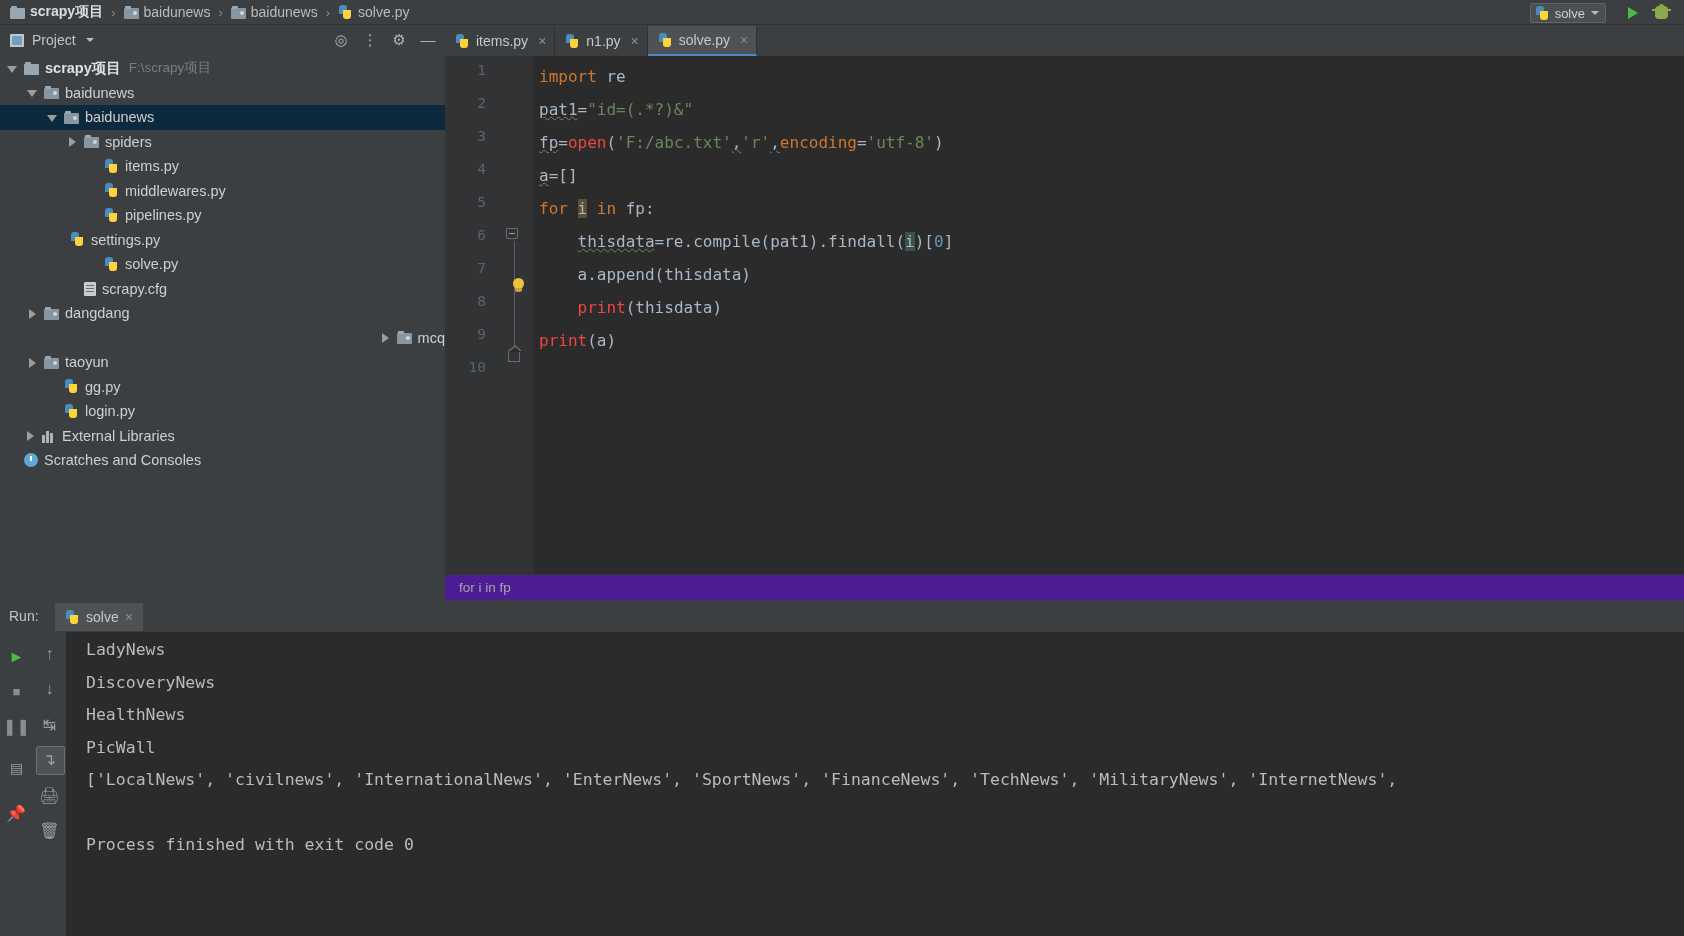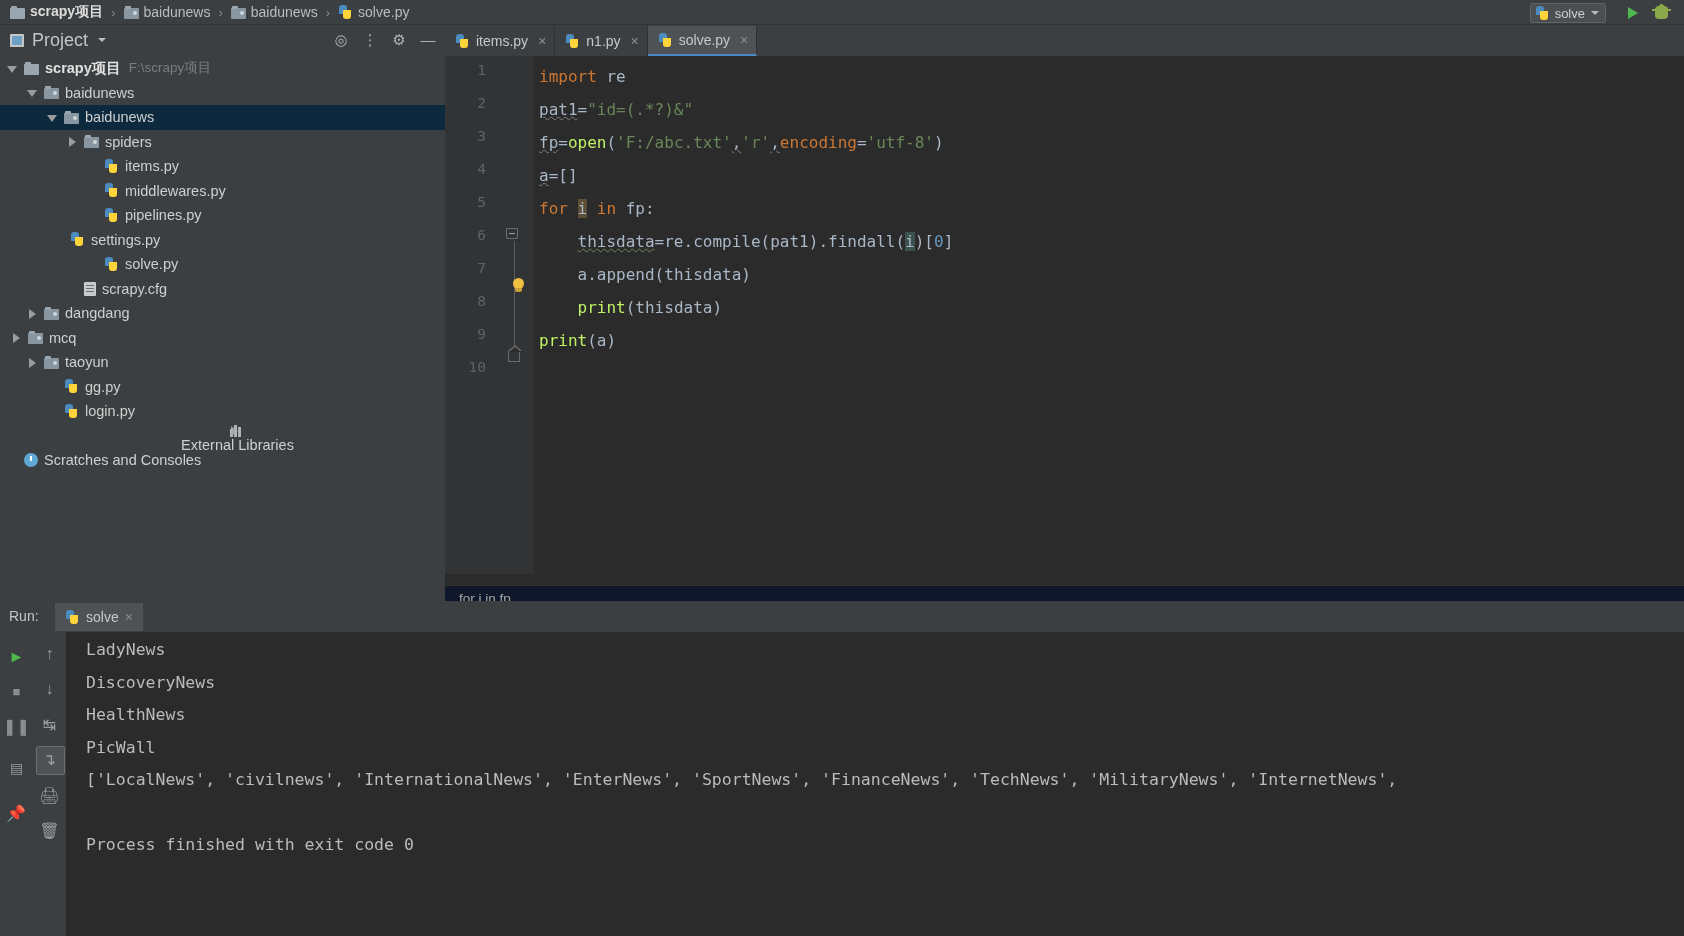--- a/index.html
+++ b/index.html
@@ -74,21 +74,21 @@
   }
   .bug::before{content:"";position:absolute;left:-3px;top:3px;width:19px;height:2px;background:#8ba84b;}
   .bug::after{content:"";position:absolute;left:4px;top:-2px;width:5px;height:4px;border-radius:3px 3px 0 0;background:#8ba84b;}
 
   
   .projhdr {
     position:absolute; left:0; top:26px; width:445px; height:28px;
     background:#3c3f41; display:flex; align-items:center; padding-left:10px;
   }
   .proj-ico { width:14px;height:13px;background:#6e9fc4;border:2px solid #c6c6c6;border-radius:1px; }
-  .projhdr .ttl { font-size:18px;color:#c5c5c5;margin-left:8px; }
+  .projhdr .ttl { font-size:14px;color:#c5c5c5;margin-left:8px; }
   .hdr-icons { position:absolute; right:4px; top:0; height:28px; display:flex; align-items:center; gap:3px; }
   .hdr-btn { width:26px;height:26px;position:relative; }
   .glyph { position:absolute; left:0; top:0; width:26px; height:26px; line-height:26px; text-align:center; font-size:15px; color:#aeb0b2; }
 
   .tree {
     position:absolute; left:0; top:56px; width:445px; height:544px;
     background:#3c3f41; overflow:hidden; font-size:14.5px;
   }
   .row { height:24.5px; display:flex; align-items:center; white-space:nowrap; color:#cfcfcf; position:relative; }
   .row.sel { background:#0d293e; }
@@ -133,31 +133,31 @@
 
   .code {
     position:absolute; left:89px; top:30px; width:1150px; height:518px;
     background:#2b2b2b; font-family:"DejaVu Sans Mono", monospace; font-size:16px;
     padding-top:4px; overflow:hidden;
   }
   .cl { height:33px; line-height:33px; white-space:pre; padding-left:5px; color:#a9b7c6; }
   .kw { color:#cc7832; }
   .str { color:#6a8759; }
   .num { color:#6897bb; }
-  .bi  { color:#bef264; }
+  .bi  { color:#ef4444; }
   .param { color:#cc7832; }
   .ident { color:#a9b7c6; }
   .sq { text-decoration: underline; text-decoration-style: wavy; text-decoration-color:#6a8759; text-decoration-thickness:1px; }
   .sqg { text-decoration: underline; text-decoration-style: wavy; text-decoration-color:#808080; text-decoration-thickness:1px; }
   .hlit { background:#3b514d; }
   .caretbg { background:#5c4f35; }
 
   .breadcrumbbar {
     position:absolute; left:445px; top:574px; width:1239px; height:26px;
-    background:#0f172a; border-top:1px solid #323232; display:flex; align-items:center; padding-left:14px;margin-top:11px;
+    background:#4c1d95; border-top:1px solid #323232; display:flex; align-items:center; padding-left:14px;
   }
   .breadcrumbbar .bc { font-size:13.5px; color:#a7a7a7; }
 
   
   .runhdrbar { position:absolute; left:0; top:601px; width:1684px; height:31px; background:#3c3f41; }
   .runlabel { position:absolute; left:9px; top:608px; font-size:14px; color:#c5c5c5; }
   .runtab {
     position:absolute; left:55px; top:603px; height:28px; display:flex; align-items:center;
     padding:0 10px; background:#4e5254; gap:6px;
   }
@@ -301,21 +301,21 @@
         <span class="file-ico" style="margin-left: 5px;"></span>
         <span class="lbl">scrapy.cfg</span>
       </div>
       <div class="row" style="padding-left: 26px;">
         <span class="arrow r"></span>
         <span class="folder-ico src" style="margin-left: 5px;">
           <i></i>
         </span>
         <span class="lbl">dangdang</span>
       </div>
-      <div class="row" style="padding-left: 10px;">
+      <div class="row" style="padding-left: 26px; justify-content: flex-end;">
         <span class="arrow r"></span>
         <span class="folder-ico src" style="margin-left: 5px;">
           <i></i>
         </span>
         <span class="lbl">mcq</span>
       </div>
       <div class="row" style="padding-left: 26px;">
         <span class="arrow r"></span>
         <span class="folder-ico src" style="margin-left: 5px;">
           <i></i>
@@ -325,21 +325,21 @@
       <div class="row" style="padding-left: 46px;">
         <span class="arrow"></span>
         <span class="py-ico" style="margin-left: 5px;"></span>
         <span class="lbl">gg.py</span>
       </div>
       <div class="row" style="padding-left: 46px;">
         <span class="arrow"></span>
         <span class="py-ico" style="margin-left: 5px;"></span>
         <span class="lbl">login.py</span>
       </div>
-      <div class="row" style="padding-left: 24px; flex-direction: column;">
+      <div class="row" style="padding-left: 24px;">
         <span class="arrow r"></span>
         <span class="ext-ico" style="margin-left: 5px;">
           <span style="left:0;height:8px;"></span>
           <span style="left:4px;height:12px;"></span>
           <span style="left:8px;height:10px;"></span>
         </span>
         <span class="lbl">External Libraries</span>
       </div>
       <div class="row" style="padding-left: 6px;">
         <span class="arrow"></span>

